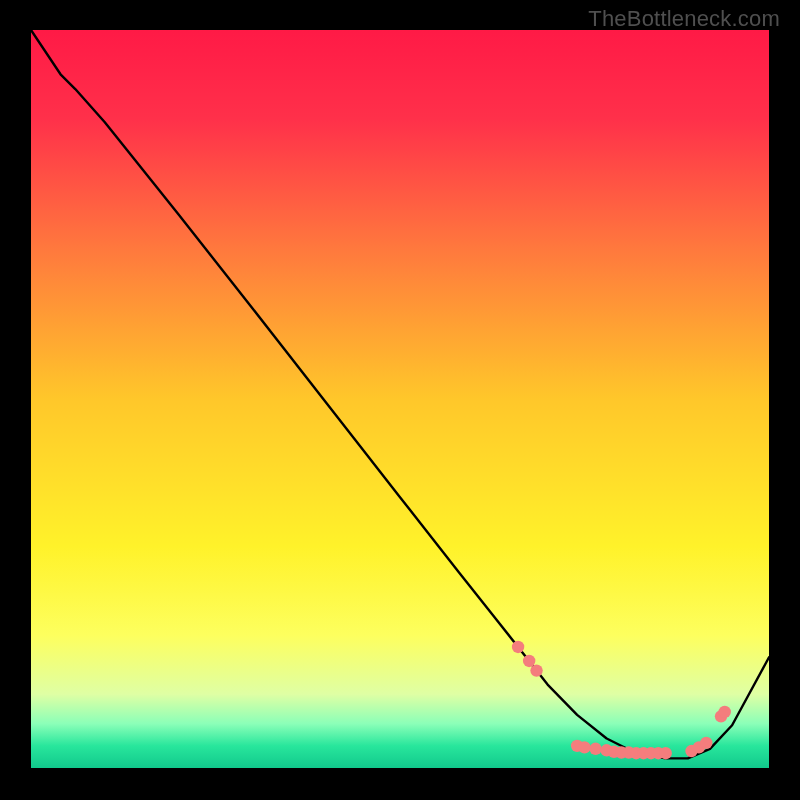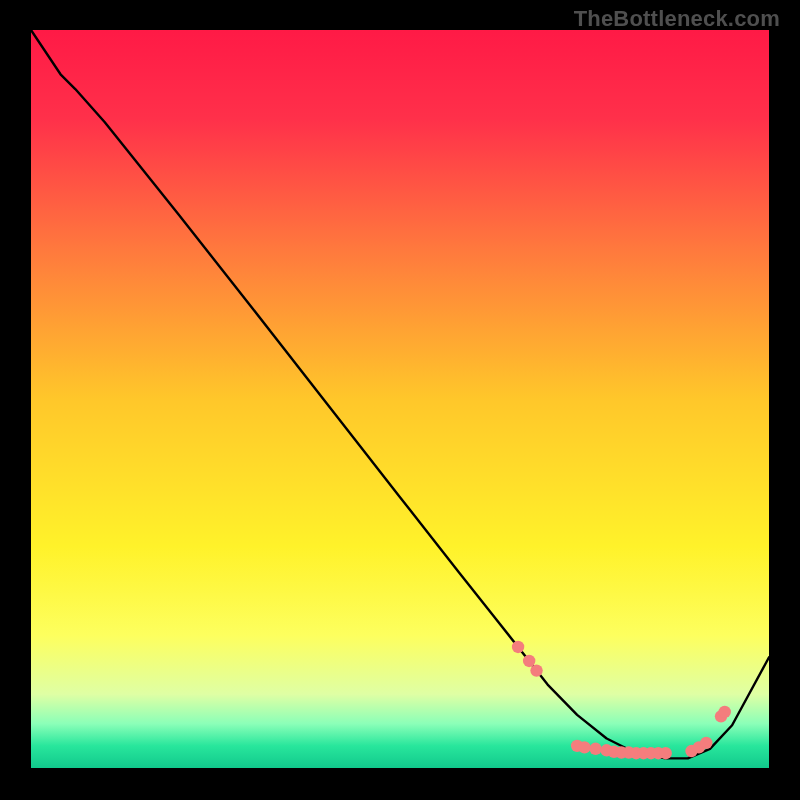--- a/index.html
+++ b/index.html
@@ -25,21 +25,21 @@
     top: 0;
     width: 738px;
     height: 738px;
   }
   .watermark {
     position: absolute;
     top: 6px;
     right: 20px;
     font-size: 22px;
     color: #4f4f4f;
-    font-weight: 700;
+    font-weight: 400;
     letter-spacing: 0.2px;
   }
 </style>
 </head>
 <body>
 
 <div class="watermark">TheBottleneck.com</div>
 
 <div class="frame">
   <svg class="plot" viewBox="0 0 738 738" preserveAspectRatio="none">

